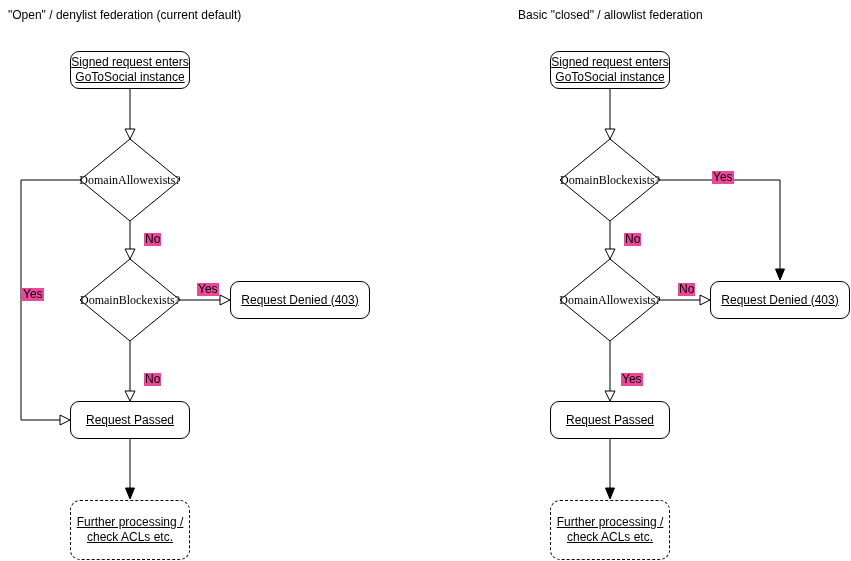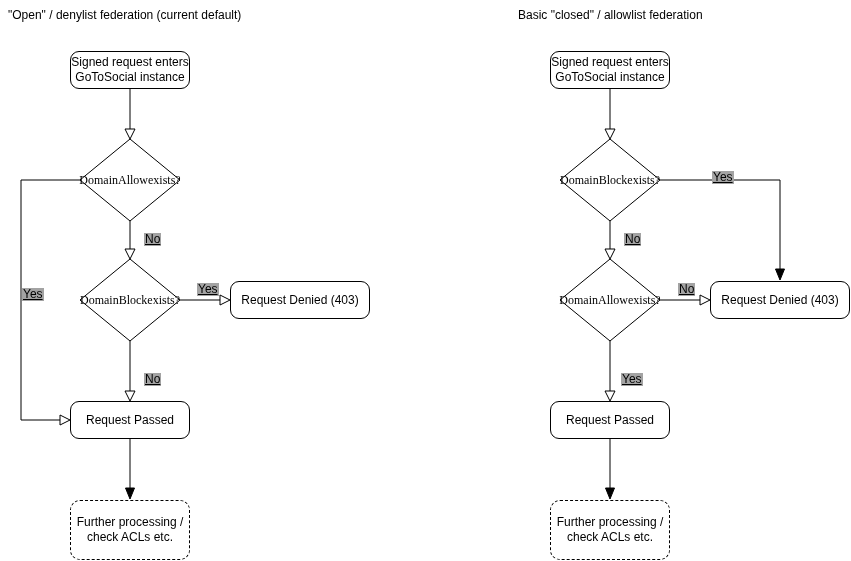--- a/index.html
+++ b/index.html
@@ -10,29 +10,29 @@
   }
   .wires { position:absolute; left:0; top:0; width:851px; height:561px; }
   .wires line, .wires polyline { stroke:#000000; stroke-width:1; fill:none; }
   .wires .shape { fill:#ffffff; stroke:#000000; stroke-width:1; }
   .wires .open-arrow { fill:#ffffff; stroke:#000000; stroke-width:1; }
   .wires .filled-arrow { fill:#000000; stroke:#000000; stroke-width:1; }
   .flow-title { position:absolute; white-space:nowrap; }
   .node {
     position:absolute; box-sizing:border-box; border:1px solid #000000;
     background:#ffffff; display:flex; flex-direction:column; align-items:center;
-    justify-content:center; text-align:center; line-height:15px;
+    justify-content:center; text-align:center; line-height:15px;text-decoration:underline;
   }
   .rounded { border-radius:9px; }
   .dashed { border-style:dashed; border-radius:10px; }
   .diamond-label {
     position:absolute; display:flex; align-items:center;
     justify-content:center; text-align:center; line-height:15px; background:transparent;font-family:Liberation Serif, serif;
   }
-  .edge-label { position:absolute; line-height:13px; background:#a3a3a3; padding:0 1px; white-space:nowrap;text-decoration:underline; }
+  .edge-label { position:absolute; line-height:13px; background:#ec4899; padding:0 1px; white-space:nowrap; }
 </style>
 </head>
 <body>
 
 <div class="canvas">
 
   <svg class="wires" viewBox="0 0 851 561" width="851" height="561" xmlns="http://www.w3.org/2000/svg">
 
     <line x1="130" y1="89" x2="130" y2="129"></line>
     <path class="open-arrow" d="M130,139 L125,129 L135,129 Z"></path>

